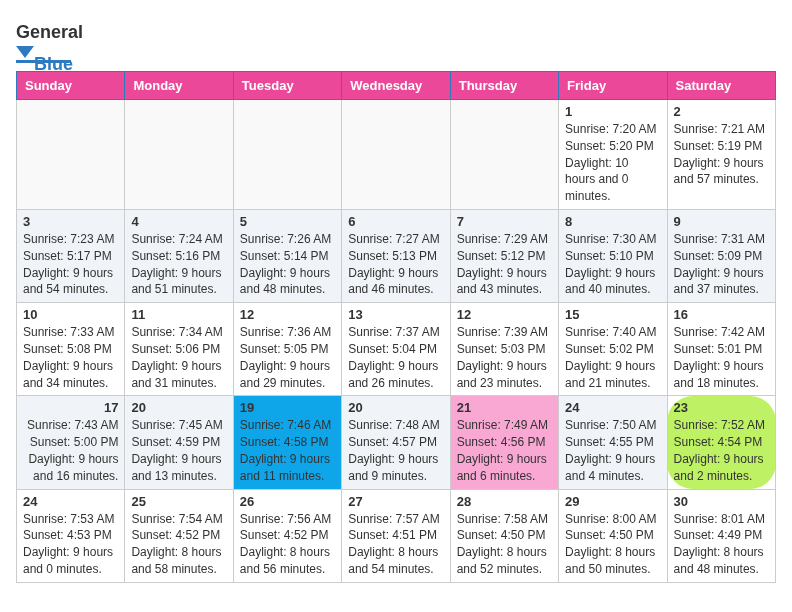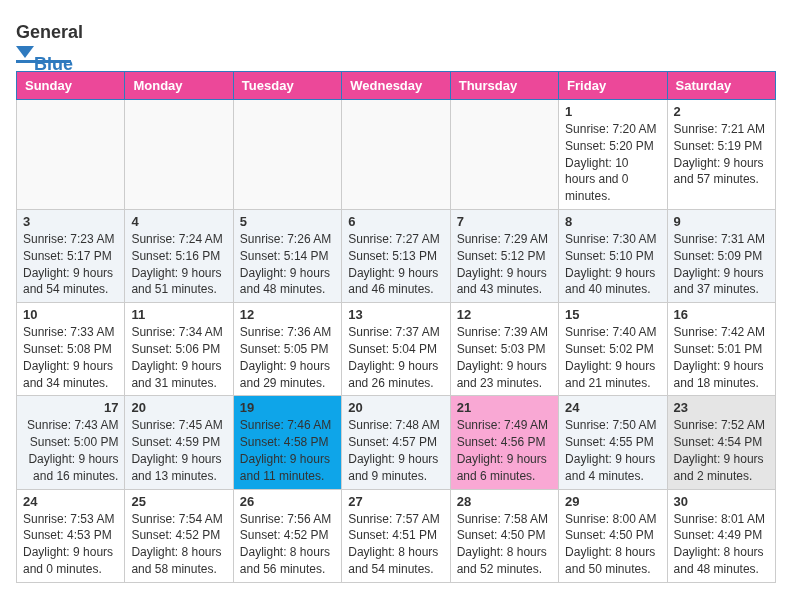--- a/index.html
+++ b/index.html
@@ -203,21 +203,21 @@
           <div class="day-info">Sunrise: 7:48 AM<br>Sunset: 4:57 PM<br>Daylight: 9 hours and 9 minutes.</div>
         </td>
         <td style="background: #f9a8d4;">
           <span class="day-num">21</span>
           <div class="day-info">Sunrise: 7:49 AM<br>Sunset: 4:56 PM<br>Daylight: 9 hours and 6 minutes.</div>
         </td>
         <td style="background: rgb(240, 244, 248);">
           <span class="day-num">24</span>
           <div class="day-info">Sunrise: 7:50 AM<br>Sunset: 4:55 PM<br>Daylight: 9 hours and 4 minutes.</div>
         </td>
-        <td style="background: #e5e5e5;">
+        <td style="background: #bef264; border-radius: 26px;">
           <span class="day-num">23</span>
           <div class="day-info">Sunrise: 7:52 AM<br>Sunset: 4:54 PM<br>Daylight: 9 hours and 2 minutes.</div>
         </td>
       </tr>
       <tr>
         <td>
           <span class="day-num">24</span>
           <div class="day-info">Sunrise: 7:53 AM<br>Sunset: 4:53 PM<br>Daylight: 9 hours and 0 minutes.</div>
         </td>
         <td>

